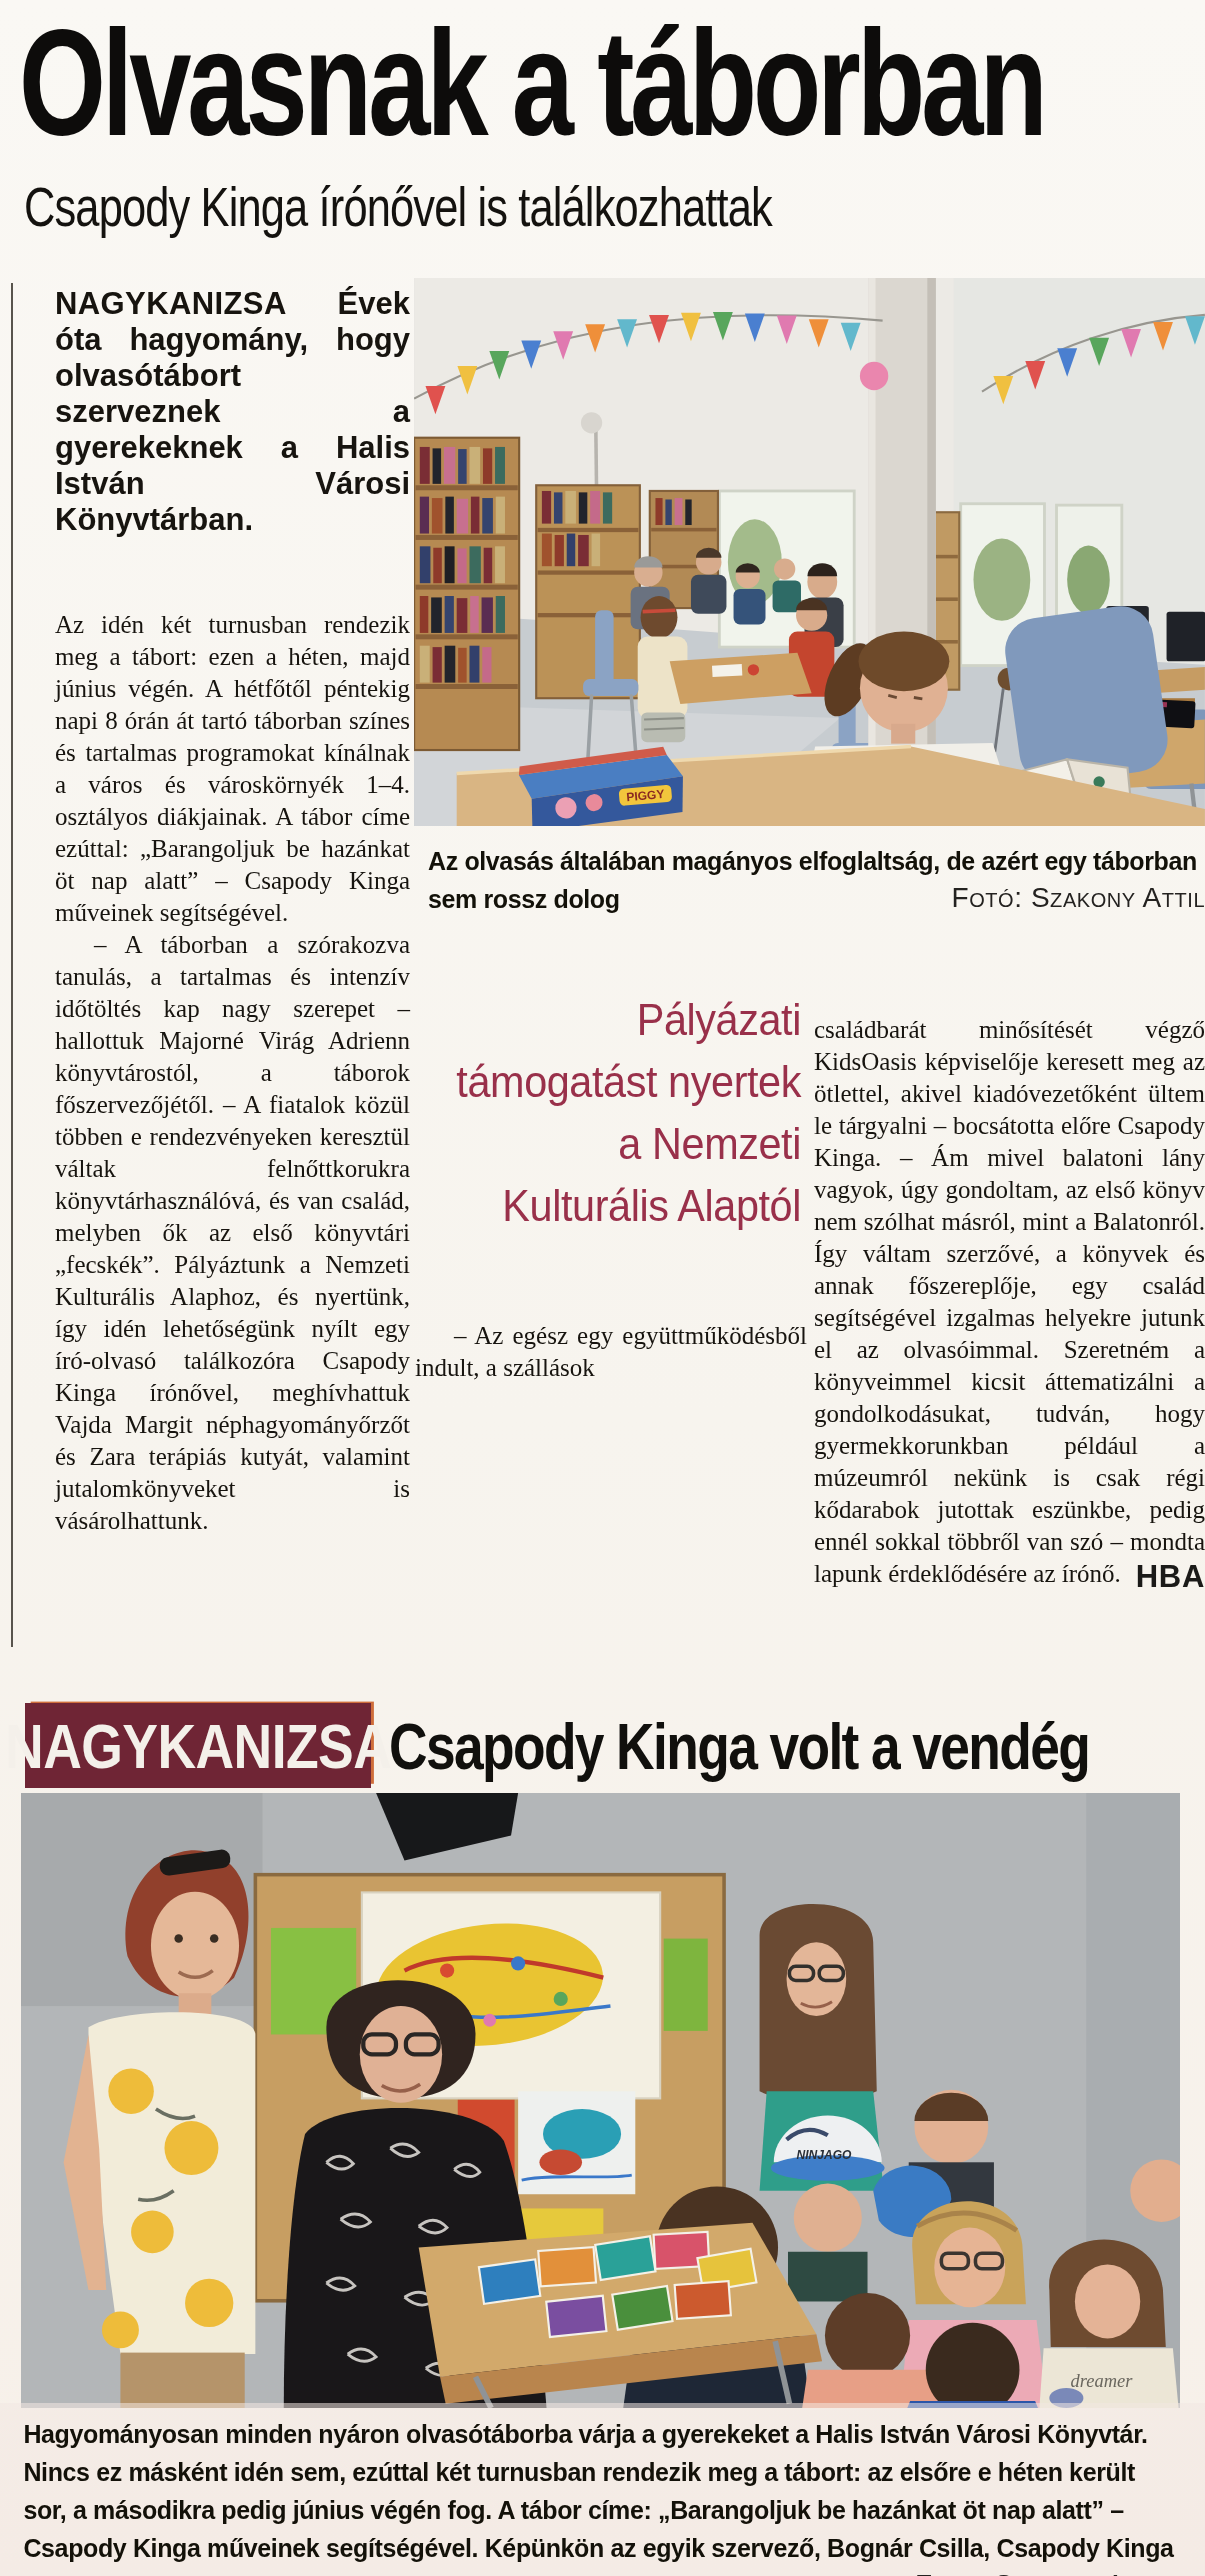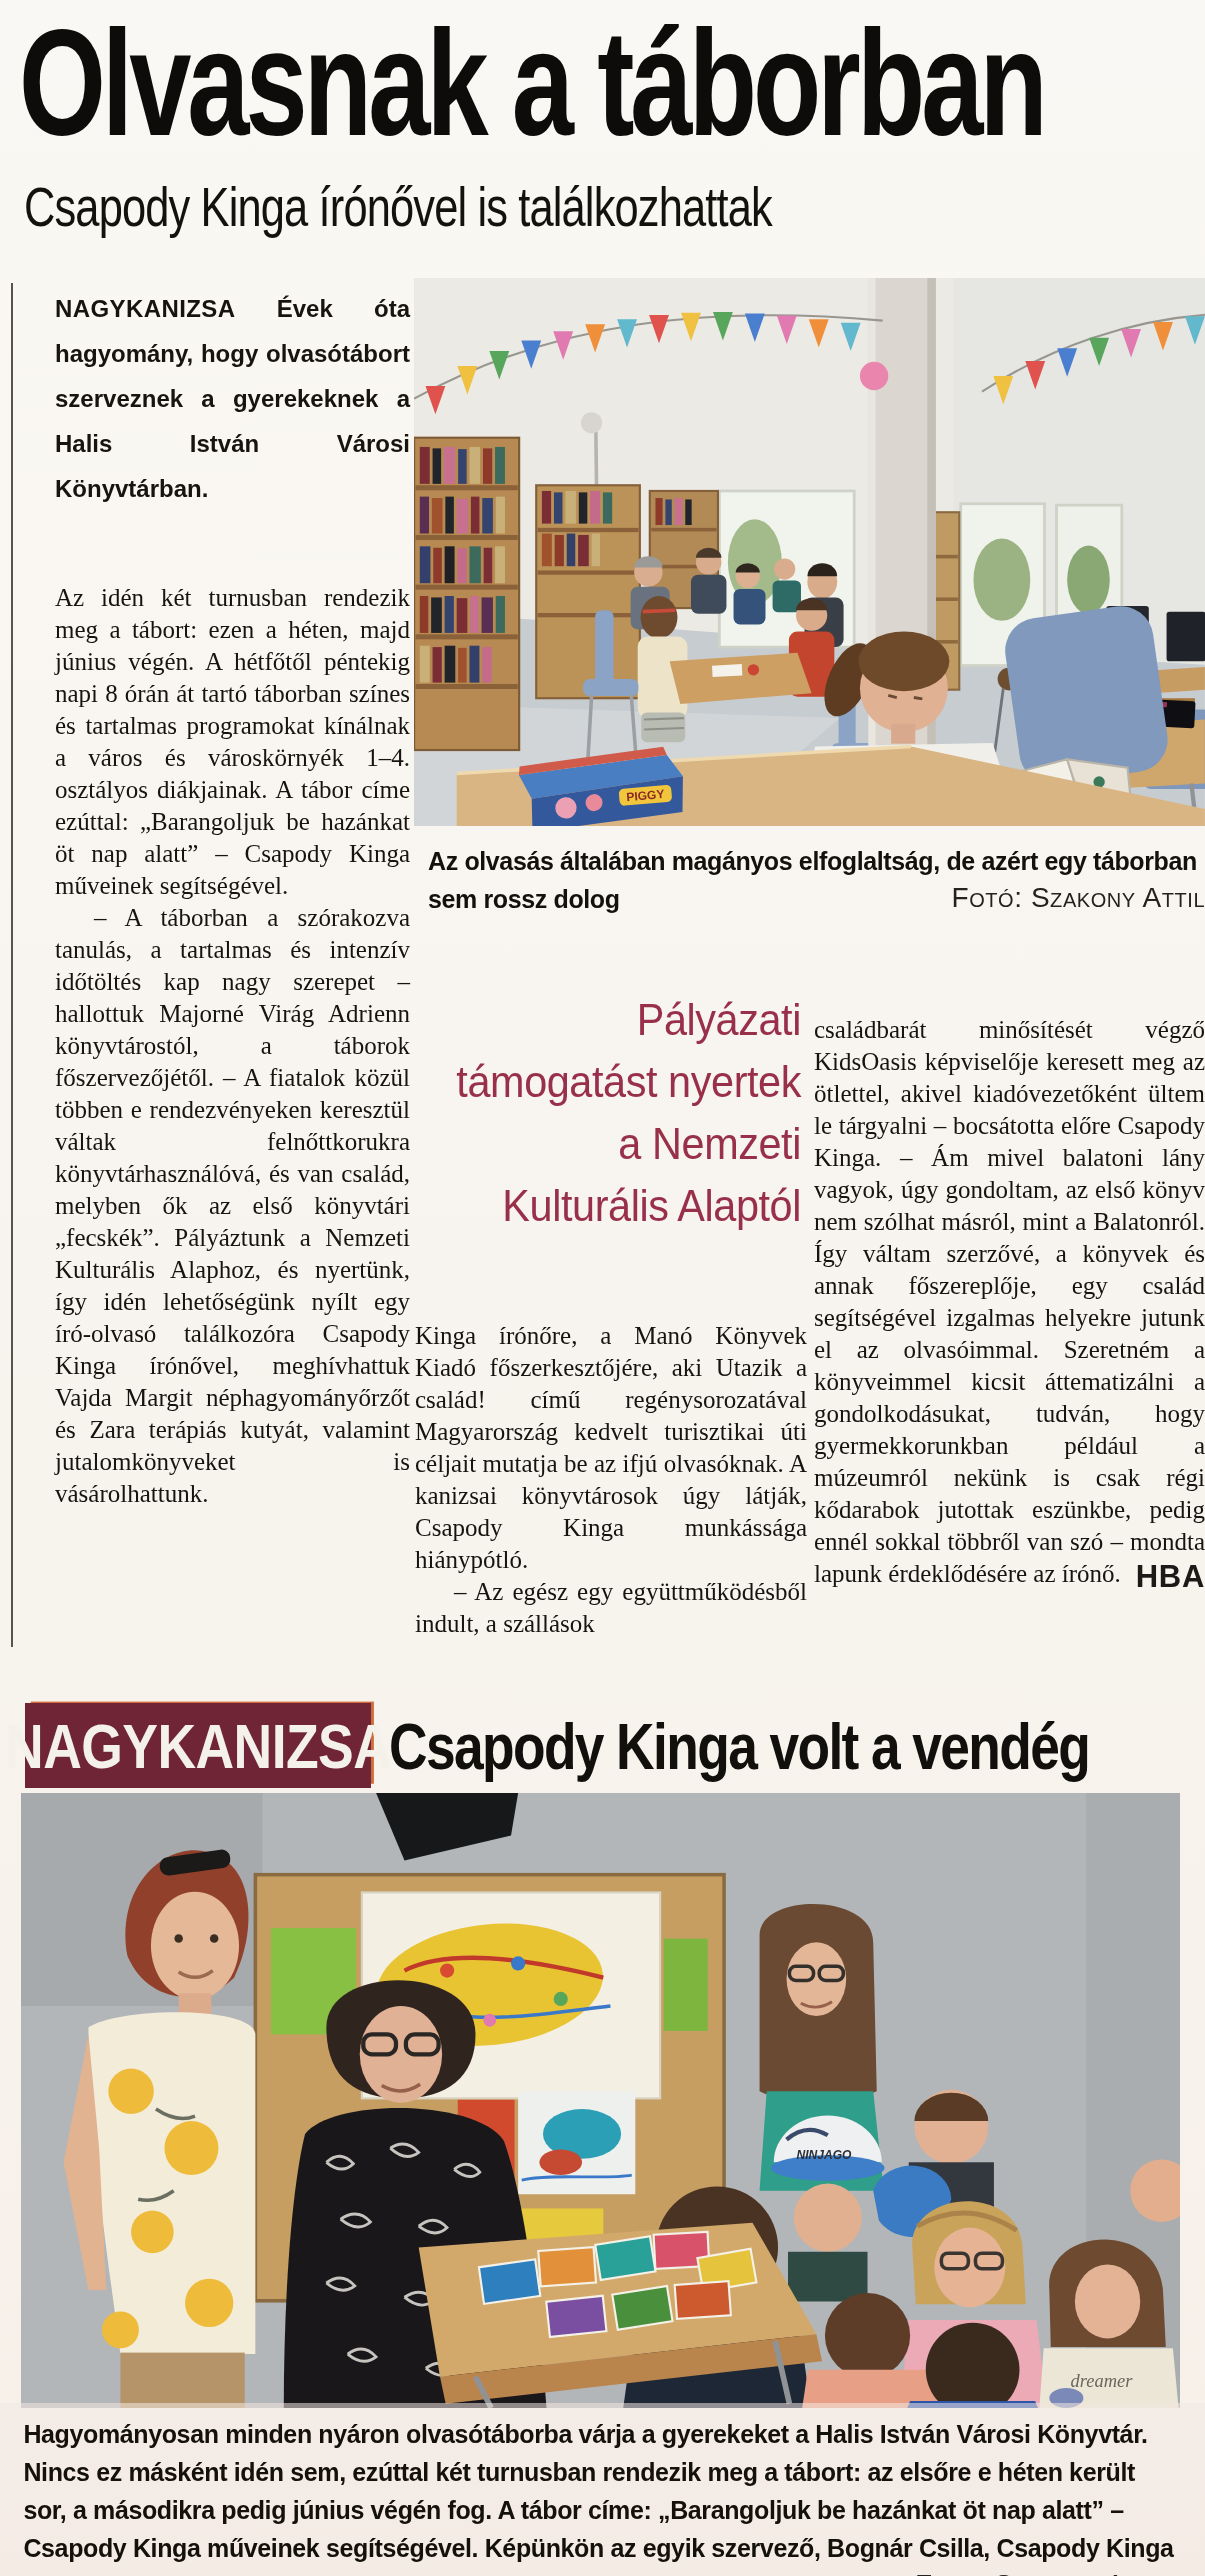--- a/index.html
+++ b/index.html
@@ -13,21 +13,21 @@
   .subheadline{position:absolute;left:24px;top:175px;font-family:"Liberation Sans",sans-serif;
     font-weight:400;font-size:55px;letter-spacing:-0.02em;transform:scaleX(0.79);
     transform-origin:left top;white-space:nowrap;color:#14120f;}
   .vrule{position:absolute;left:10.7px;top:283px;width:2.1px;height:1364px;background:#58544d;}
   
   .col{position:absolute;font-size:25px;line-height:32px;text-align:justify;
     hyphens:auto;-webkit-hyphens:auto;color:#17140f;}
   .col p{margin:0;}
   .col .ind{text-indent:39px;}
   .gap1{height:71px;}
-  .lead{font-family:"Liberation Sans",sans-serif;font-weight:700;font-size:24px;line-height:45px;}
+  .lead{font-family:"Liberation Sans",sans-serif;font-weight:700;font-size:31px;line-height:36px;}
   .lead .loc{letter-spacing:0.4px;}
   #col1{left:55px;top:286px;width:355px;}
   #col2{left:415px;top:1320px;width:392px;}
   #col3{left:814px;top:980px;width:391px;padding-bottom:2.8px;margin-top:34px;}
   .byline-hba{position:absolute;right:0;bottom:0;font-family:"Liberation Sans",sans-serif;
     font-weight:700;font-size:31px;letter-spacing:0.7px;color:#1b1a18;}
   
   .pullquote{position:absolute;left:414px;top:989px;width:387px;text-align:right;
     font-family:"Liberation Sans",sans-serif;font-weight:400;font-size:45px;line-height:62px;
     color:#99304a;letter-spacing:-0.01em;transform:scaleX(0.92);transform-origin:right top;}
@@ -328,21 +328,20 @@
   </div>
 
   <div class="caption" id="caption1">
     <span>Az olvasás általában magányos elfoglaltság, de azért egy táborban sem rossz dolog</span>
     <span class="credit">Fotó: Szakony Attila</span>
   </div>
 
   <div class="pullquote">Pályázati támogatást nyertek a Nemzeti Kulturális Alaptól</div>
 
   <div class="col" id="col2">
-    <p>Kinga írónőre, a Manó Könyvek Kiadó főszerkesztőjére, aki Utazik a család! című regénysorozatával Magyarország kedvelt turisztikai úti céljait mutatja be az ifjú olvasóknak. A kanizsai könyvtárosok úgy látják, Csapody Kinga munkássága hiánypótló.</p>
     <p class="ind">– Az egész egy együttműködésből indult, a szállások</p>
   </div>
 
   <div class="col" id="col3">
     <p>családbarát minősítését végző KidsOasis képviselője keresett meg az ötlettel, akivel kiadóvezetőként ültem le tárgyalni – bocsátotta előre Csapody Kinga. – Ám mivel balatoni lány vagyok, úgy gondoltam, az első könyv nem szólhat másról, mint a Balatonról. Így váltam szerzővé, a könyvek és annak főszereplője, egy család segítségével izgalmas helyekre jutunk el az olvasóimmal. Szeretném a könyveimmel kicsit áttematizálni a gondolkodásukat, tudván, hogy gyermekkorunkban például a múzeumról nekünk is csak régi kődarabok jutottak eszünkbe, pedig ennél sokkal többről van szó – mondta lapunk érdeklődésére az írónő.</p>
     <span class="byline-hba">HBA</span>
   </div>
 
   <div class="tag">
     <span class="tag-text">NAGYKANIZSA</span>

